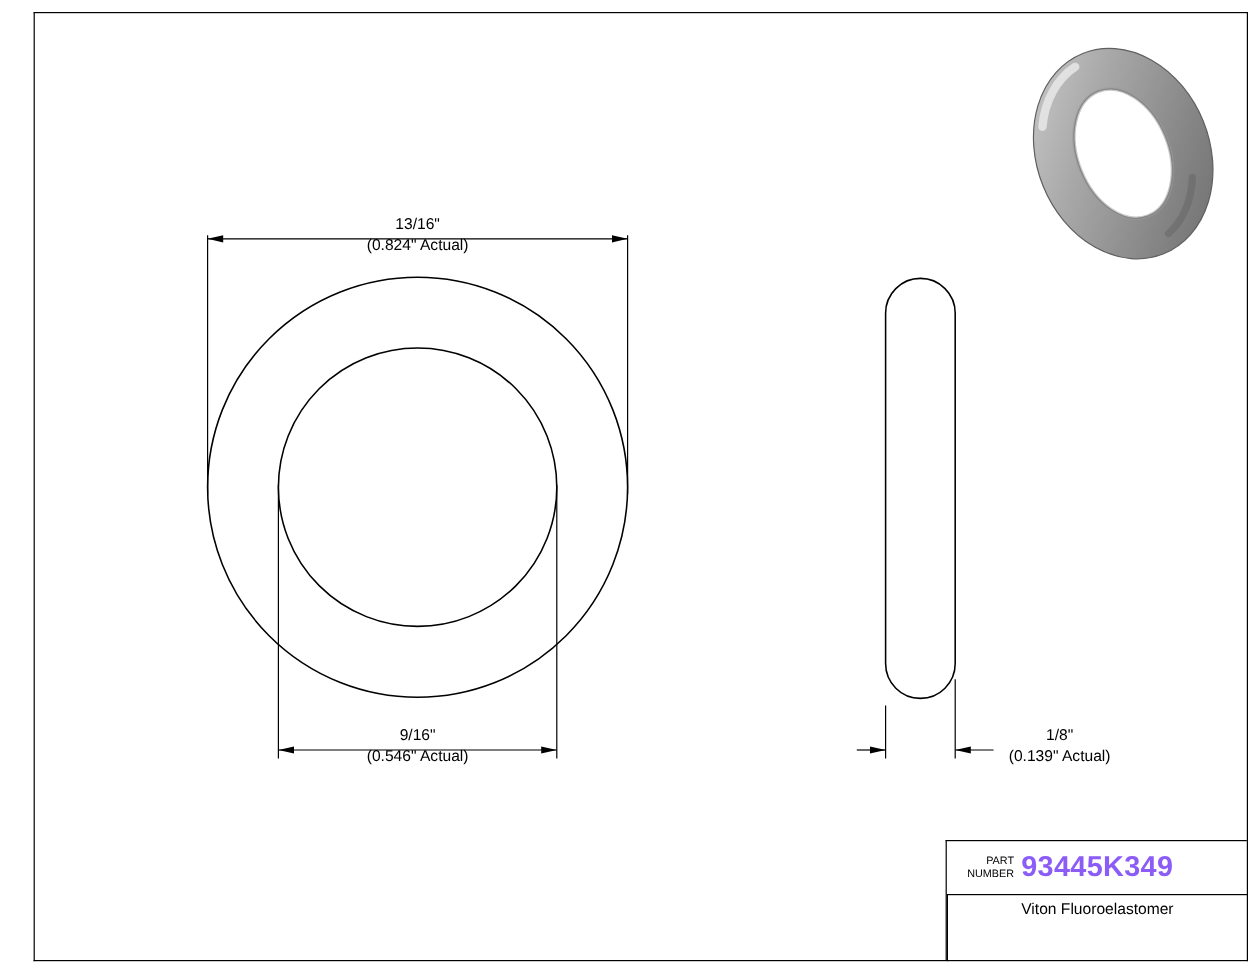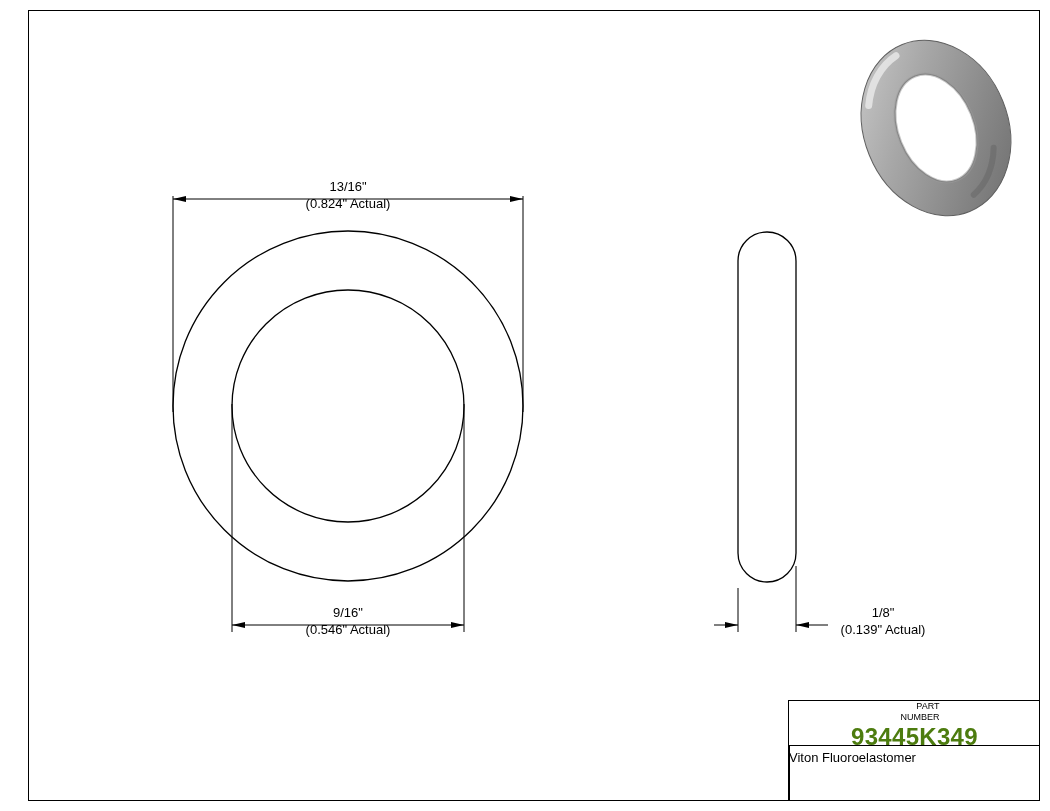--- a/index.html
+++ b/index.html
@@ -59,51 +59,51 @@
     border-left: 1px solid #000;
     box-sizing: border-box;
   }
   #tb-row1 {
     position: absolute;
     left: 0; top: 0;
     width: 251px;
     height: 44px;
     display: flex;
     align-items: center;
-    flex-direction: column;
   }
   #tb-label {
     width: 62px;
     text-align: right;
     padding-right: 6px;
     font-size: 9px;
     line-height: 11px;
     color: #000;
     box-sizing: border-box;
   }
   #tb-partnumber {
     flex: 1;
     font-size: 24px;
     font-weight: bold;
     letter-spacing: 0.3px;
-    color: #4d7c0f;
+    color: #8b5cf6;
   }
   #tb-divider {
     position: absolute;
     left: 0;
     top: 44px;
     width: 251px;
     height: 1px;
     background: #000;
   }
   #tb-desc {
     position: absolute;
     left: 0;
     top: 46px;
     width: 251px;
+    text-align: center;
     font-size: 13px;
     line-height: 22px;
   }
   #tb-tick {
     position: absolute;
     left: 0px;
     top: 44px;
     width: 1px;
     height: 56px;
     background: #000;

